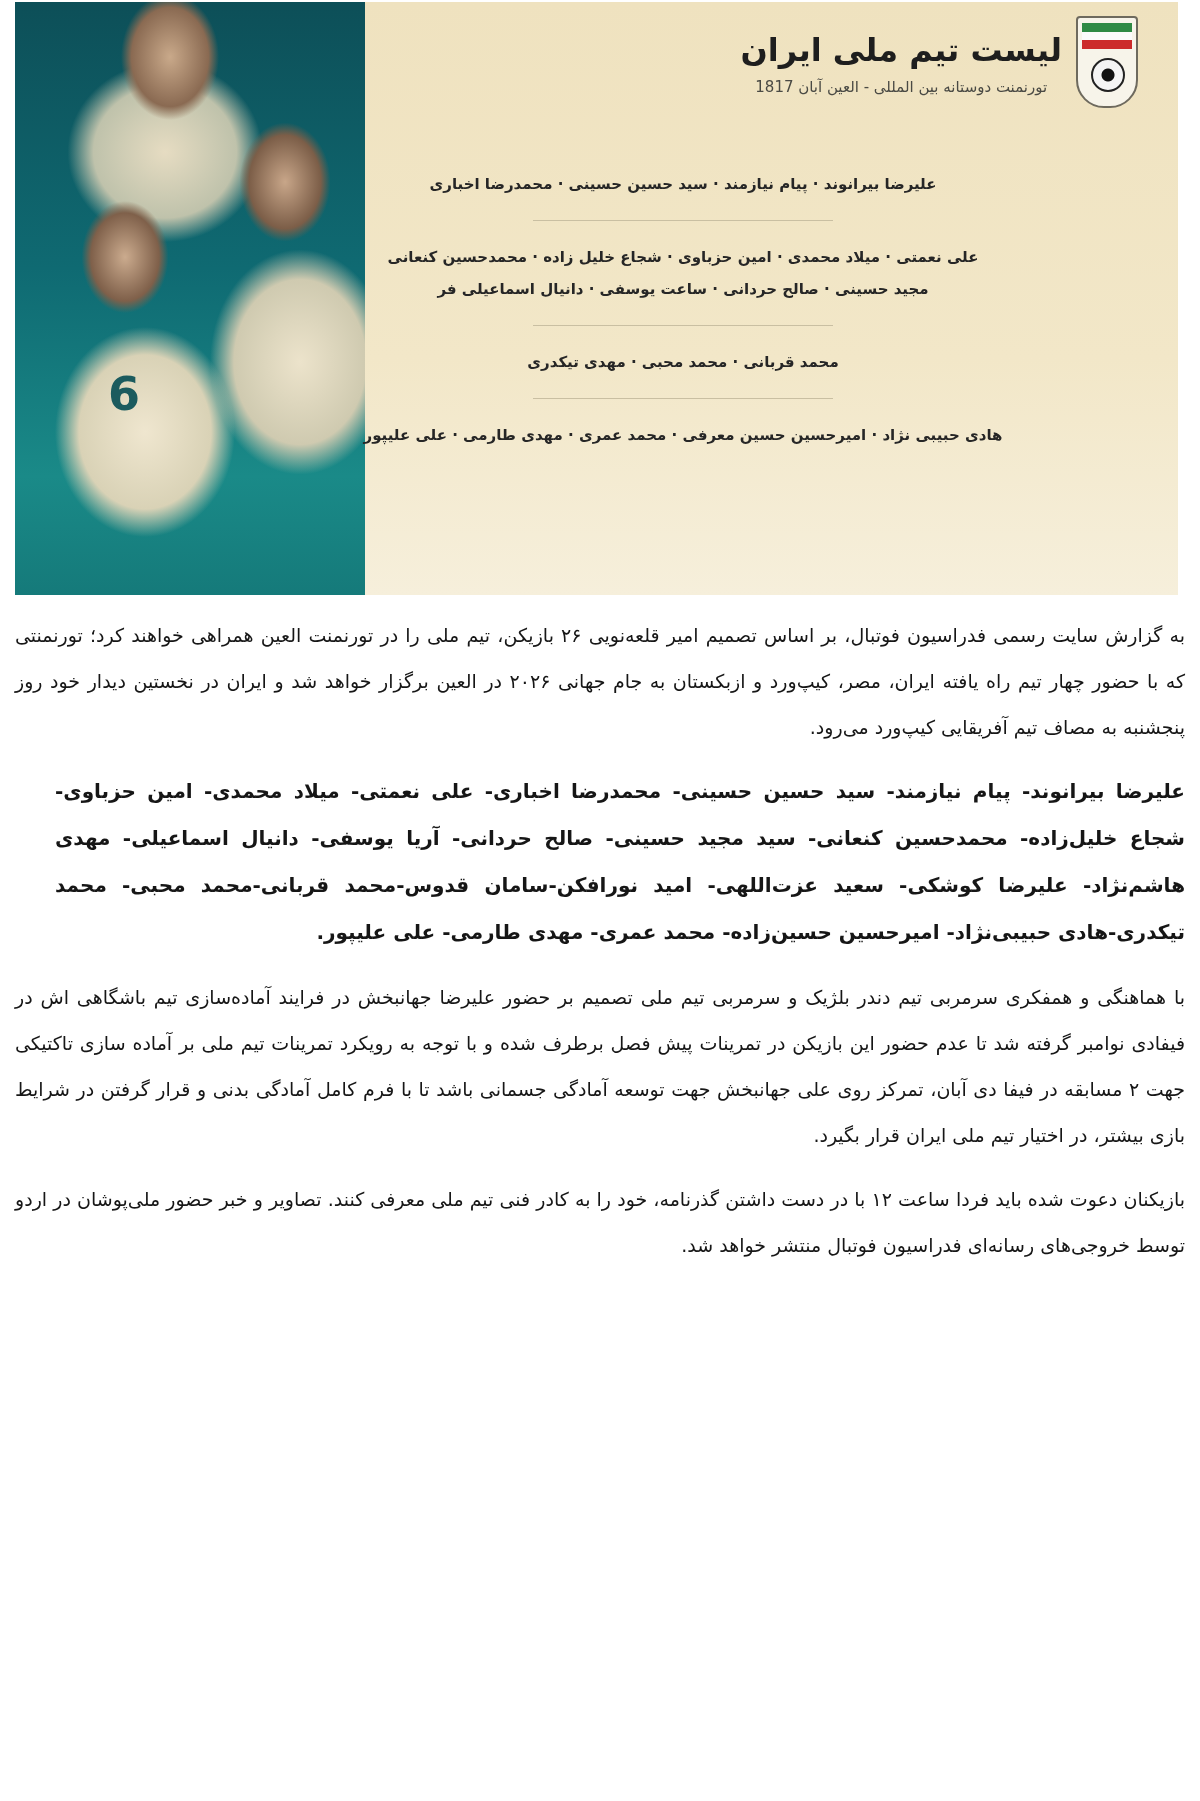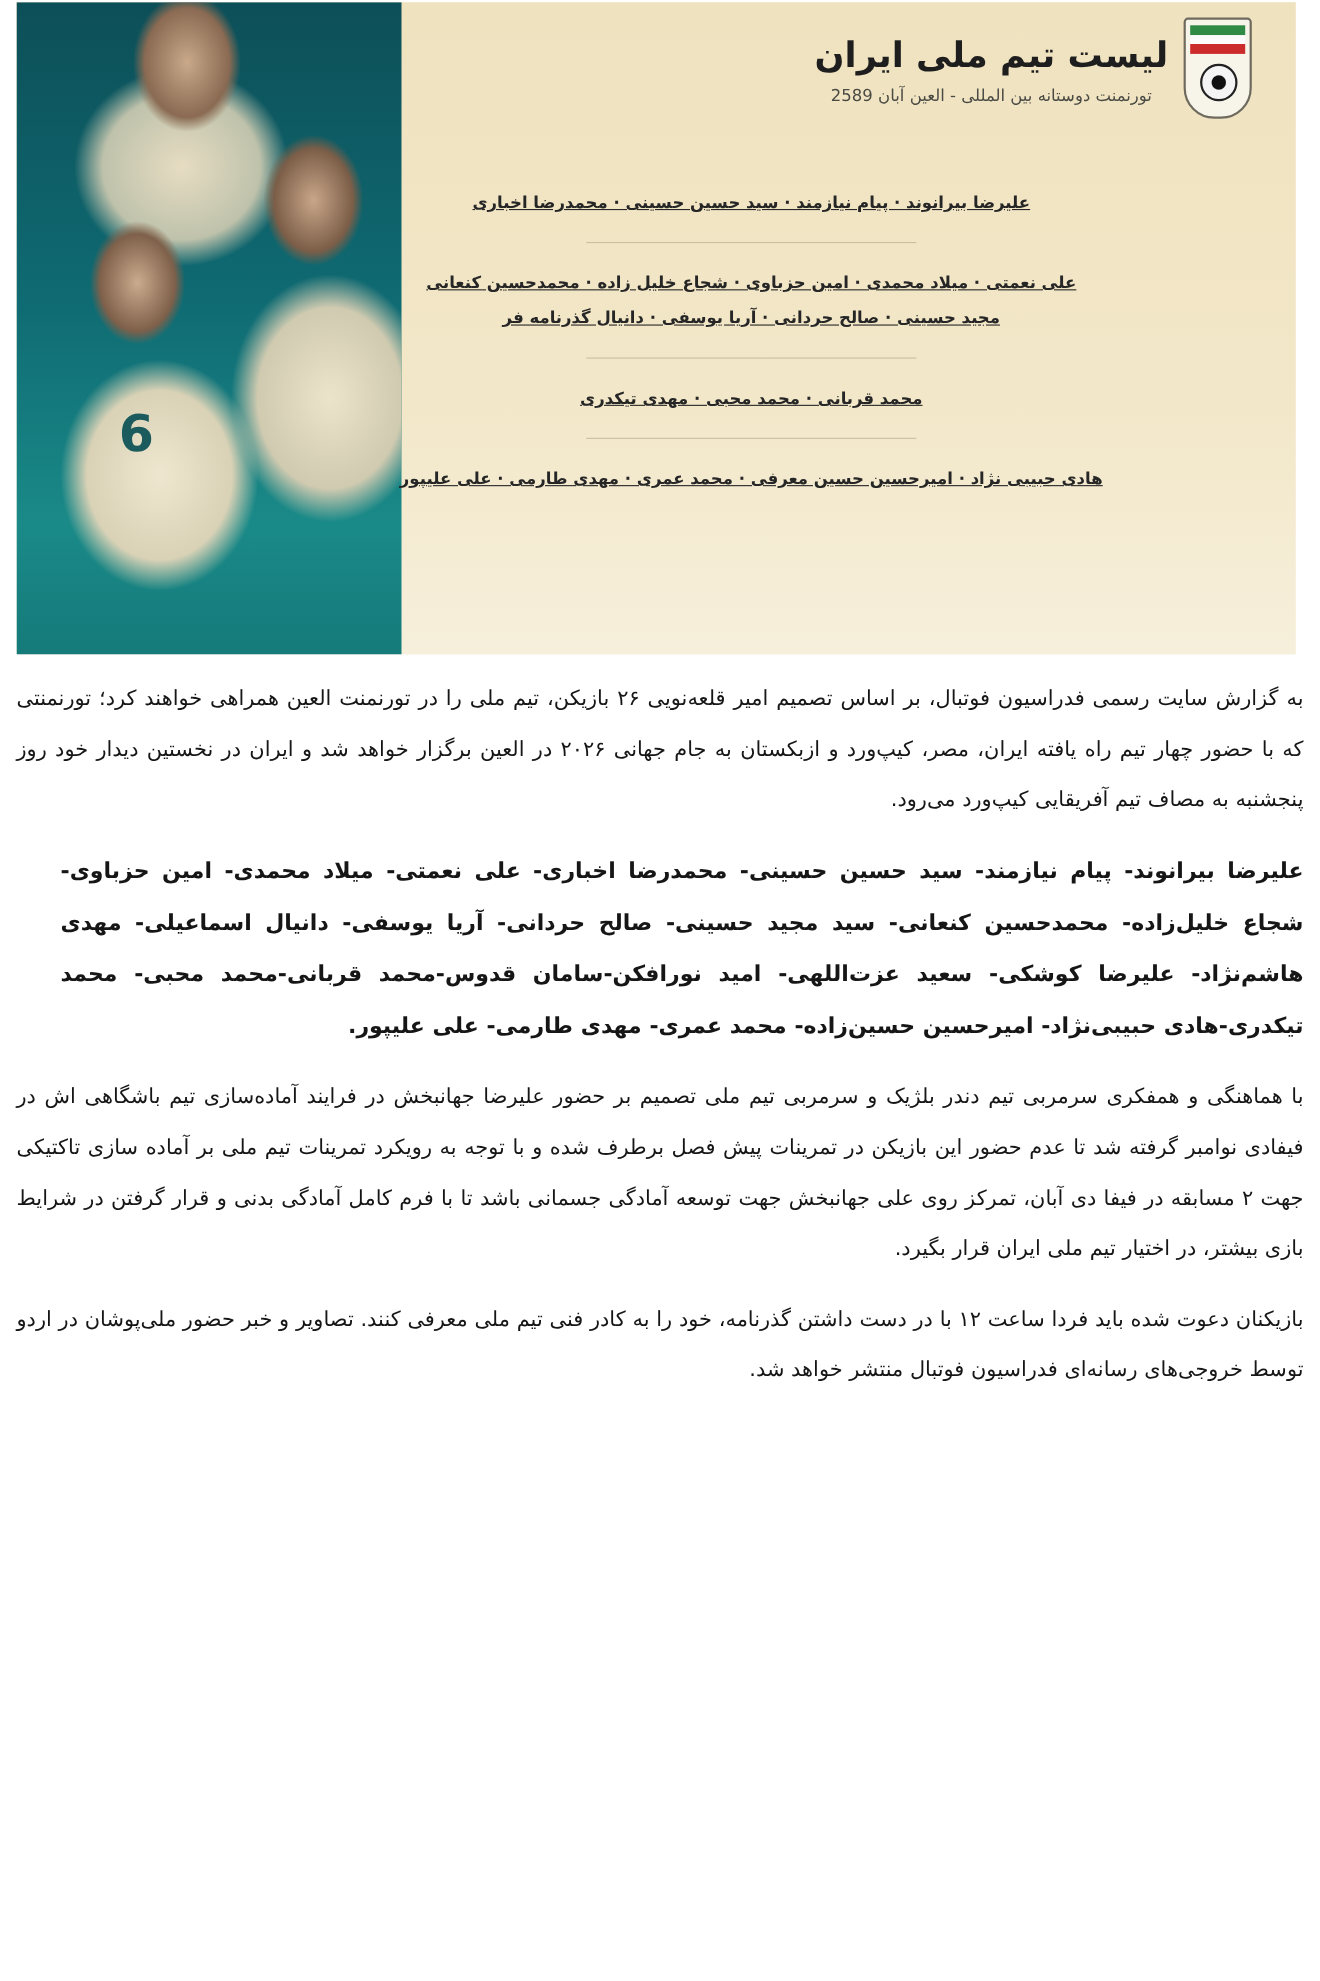--- a/index.html
+++ b/index.html
@@ -16,21 +16,21 @@
   .jersey-number { position: absolute; left: 93px; top: 365px; font-family: "DejaVu Sans", sans-serif; font-weight: bold; font-size: 46px; color: #1b5b5e; }
   .poster-head { position: absolute; right: 40px; top: 14px; display: flex; align-items: flex-start; gap: 14px; direction: rtl; }
   .crest { width: 58px; height: 88px; border: 2px solid #6e6a5e; border-radius: 4px 4px 28px 28px; background: #f7f4ea; position: relative; overflow: hidden; }
   .crest .g { position: absolute; left: 4px; right: 4px; top: 5px; height: 9px; background: #2f8a45; }
   .crest .w { position: absolute; left: 4px; right: 4px; top: 14px; height: 8px; background: #fbfbfb; }
   .crest .r { position: absolute; left: 4px; right: 4px; top: 22px; height: 9px; background: #cc2b2b; }
   .crest .ball { position: absolute; left: 13px; top: 40px; width: 30px; height: 30px; border-radius: 50%; background: radial-gradient(circle at 50% 50%, #111 0 6px, #f4f4f4 7px 100%); border: 2px solid #222; }
   .titles { text-align: center; direction: rtl; }
   .poster-title { font-family: "DejaVu Sans", sans-serif; font-weight: bold; font-size: 32px; color: #1e1e1e; line-height: 52px; margin-top: 8px; }
   .poster-subtitle { font-size: 15px; color: #4a4a44; margin-top: 2px; }
-  .roster { position: absolute; right: 175px; top: 160px; width: 640px; direction: rtl; text-align: center; font-weight: bold; font-size: 15px; color: #262626; text-decoration: underline; }
+  .roster { position: absolute; right: 175px; top: 160px; width: 640px; direction: rtl; text-align: center; font-weight: bold; font-size: 15px; color: #262626; }
   .roster-group { padding: 6px 0; }
   .roster-line { line-height: 32px; white-space: nowrap; }
   .roster-divider { width: 300px; height: 1px; background: #c9bfa2; margin: 14px auto; }
   .article { position: absolute; left: 15px; right: 15px; top: 612px; direction: rtl; text-align: justify; font-family: "DejaVu Sans", sans-serif; font-size: 19px; line-height: 46px; color: #161616; }
   .article p { margin: 0 0 18px 0; }
   .article p.bold { font-weight: bold; font-size: 20px; line-height: 47px; margin-left: 40px; }
 </style>
 </head>
 <body>
 
@@ -41,32 +41,32 @@
 
   <div class="poster-head">
     <div class="crest">
       <span class="g"></span>
         <span class="w"></span>
         <span class="r"></span>
       <span class="ball"></span>
     </div>
     <div class="titles">
       <div class="poster-title">لیست تیم ملی ایران</div>
-      <div class="poster-subtitle">تورنمنت دوستانه بین المللی - العین آبان 2589</div>
+      <div class="poster-subtitle">تورنمنت دوستانه بین المللی - العین آبان 1817</div>
     </div>
   </div>
 
   <div class="roster">
     <div class="roster-group">
       <div class="roster-line">علیرضا بیرانوند · پیام نیازمند · سید حسین حسینی · محمدرضا اخباری</div>
     </div>
     <div class="roster-divider"></div>
     <div class="roster-group">
       <div class="roster-line">علی نعمتی · میلاد محمدی · امین حزباوی · شجاع خلیل زاده · محمدحسین کنعانی</div>
-      <div class="roster-line">مجید حسینی · صالح حردانی · آریا یوسفی · دانیال گذرنامه فر</div>
+      <div class="roster-line">مجید حسینی · صالح حردانی · ساعت یوسفی · دانیال اسماعیلی فر</div>
     </div>
     <div class="roster-divider"></div>
     <div class="roster-group">
       <div class="roster-line">محمد قربانی · محمد محبی · مهدی تیکدری</div>
     </div>
     <div class="roster-divider"></div>
     <div class="roster-group">
       <div class="roster-line">هادی حبیبی نژاد · امیرحسین حسین معرفی · محمد عمری · مهدی طارمی · علی علیپور</div>
     </div>
   </div>

